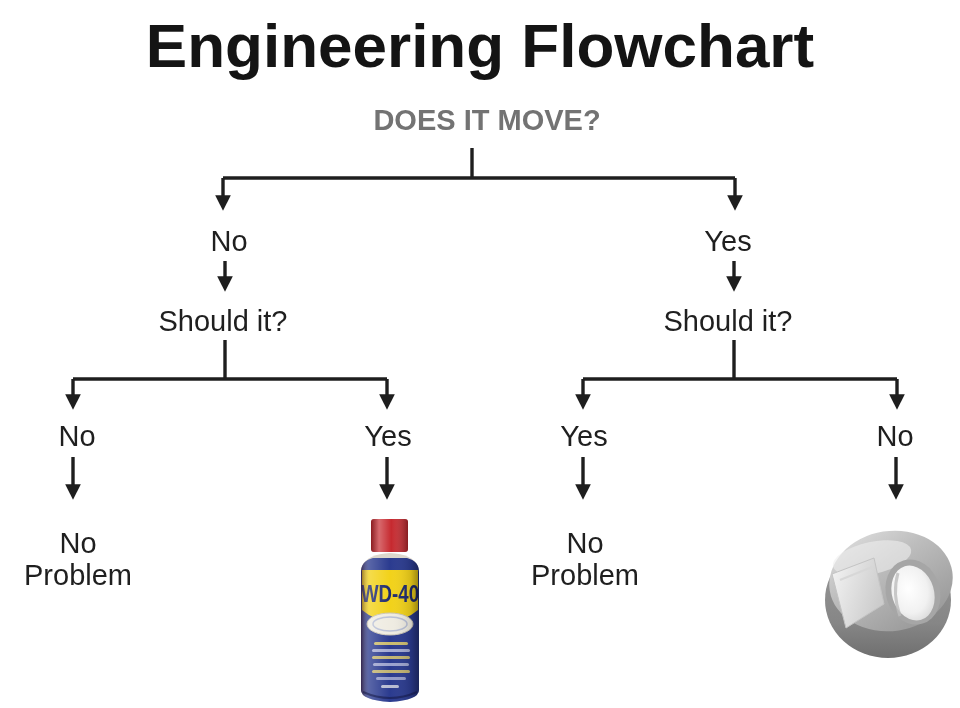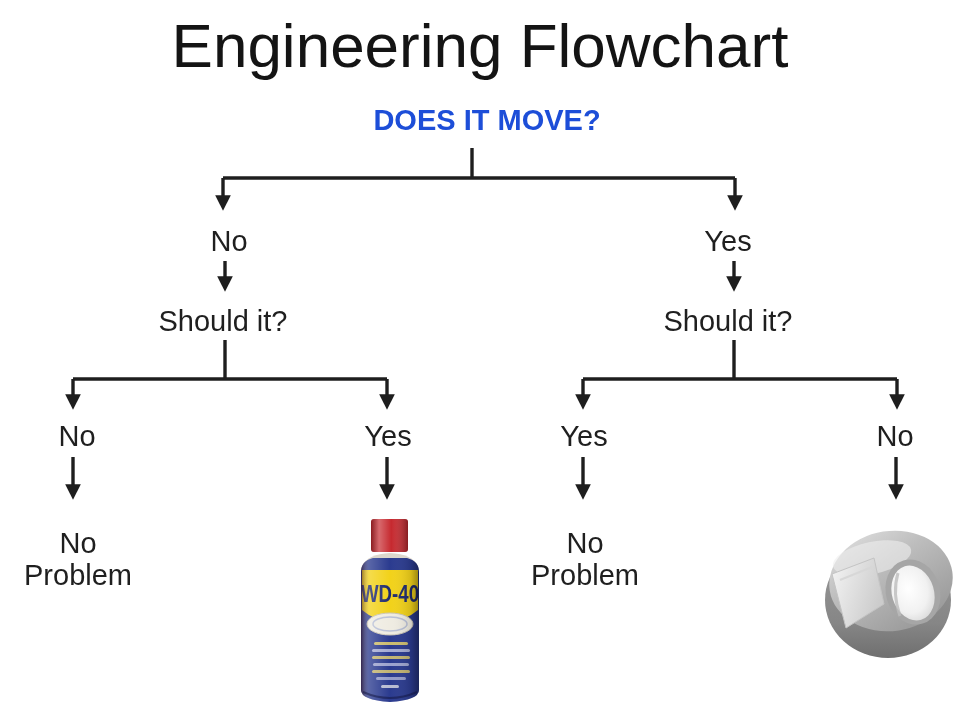--- a/index.html
+++ b/index.html
@@ -2,22 +2,22 @@
 <html><head>
 <meta charset="utf-8">
 <style>
   html,body{margin:0;padding:0;background:#ffffff;}
   .stage{
     position:relative;width:960px;height:708px;background:#ffffff;
     font-family:"Liberation Sans", sans-serif;color:#1e1e1e;overflow:hidden;
   }
   .abs{position:absolute;}
   .ctr{transform:translateX(-50%);white-space:nowrap;}
-  .title{font-size:62px;font-weight:400;letter-spacing:0px;color:#141414;}
-  .rootq{font-size:29px;font-weight:700;color:#1d4ed8;}
+  .title{font-size:62px;font-weight:700;letter-spacing:0px;color:#141414;}
+  .rootq{font-size:29px;font-weight:700;color:#737373;}
   .lbl{font-size:29px;font-weight:400;color:#1f1f1f;}
   .result{font-size:29px;font-weight:400;color:#1f1f1f;text-align:center;
           line-height:32px;white-space:pre-line;}
   svg{display:block;}
   .connectors{position:absolute;left:0;top:0;pointer-events:none;}
 </style>
 </head>
 <body>
 
 <div class="stage">

